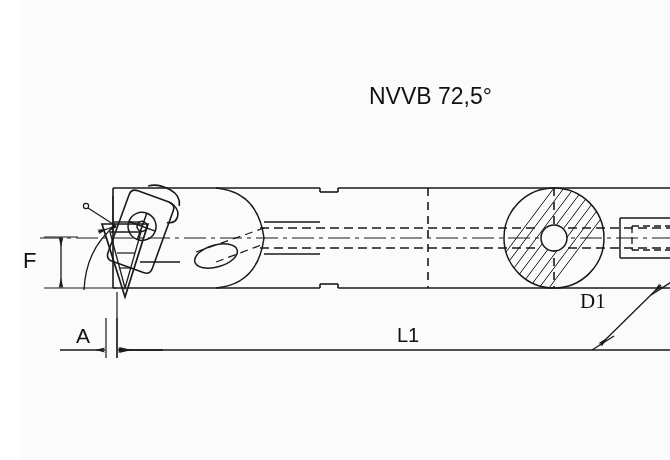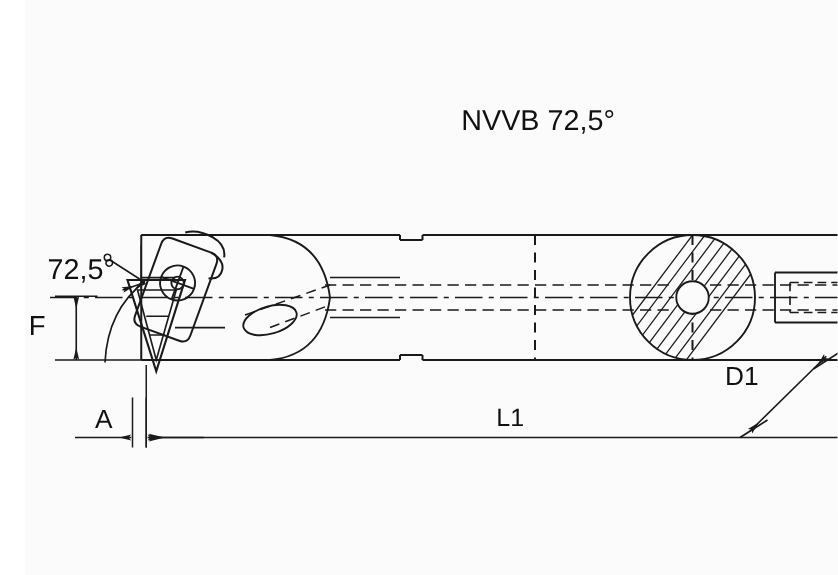--- a/index.html
+++ b/index.html
@@ -32,21 +32,21 @@
   }
   #title-label {
     left: 349px;
     top: 85px;
     font-size: 23px;
   }
   #angle-label { left: 18px; top: 204px; font-size: 23px; }
   #f-label     { left: 3px;  top: 250px; font-size: 22px; }
   #a-label     { left: 56px; top: 325px; font-size: 21px; }
   #l1-label    { left: 377px; top: 325px; font-size: 20px; }
-  #d1-label    { left: 560px; top: 291px; font-size: 21px; }
+  #d1-label    { left: 560px; top: 291px; font-size: 21px; font-family: Liberation Serif, serif; }
 </style>
 </head>
 <body>
 
 <div id="stage">
 
   <svg viewBox="0 0 670 460">
     <defs>
       <marker id="arrEnd" markerWidth="14" markerHeight="9" refX="13" refY="4.5" orient="auto" markerUnits="userSpaceOnUse">
         <path d="M0,4.5 L13,1.4 L10.5,4.5 L13,7.6 Z" fill="#1a1a1a"></path>
@@ -230,21 +230,20 @@
       <g stroke-width="1.4">
         <path d="M572,350 L594,336"></path>
         <path d="M631,295 L653,281"></path>
       </g>
 
     </g>
   </svg>
 
   <div class="lbl" id="title-label">NVVB 72,5°</div>
 
-  <div class="lbl" id="angle-label"><span>72,5</span><span>°</span></div>
 
   <div class="lbl" id="f-label">F</div>
 
   <div class="lbl" id="a-label">A</div>
 
   <div class="lbl" id="l1-label">L1</div>
 
   <div class="lbl" id="d1-label">D1</div>
 
 </div>

